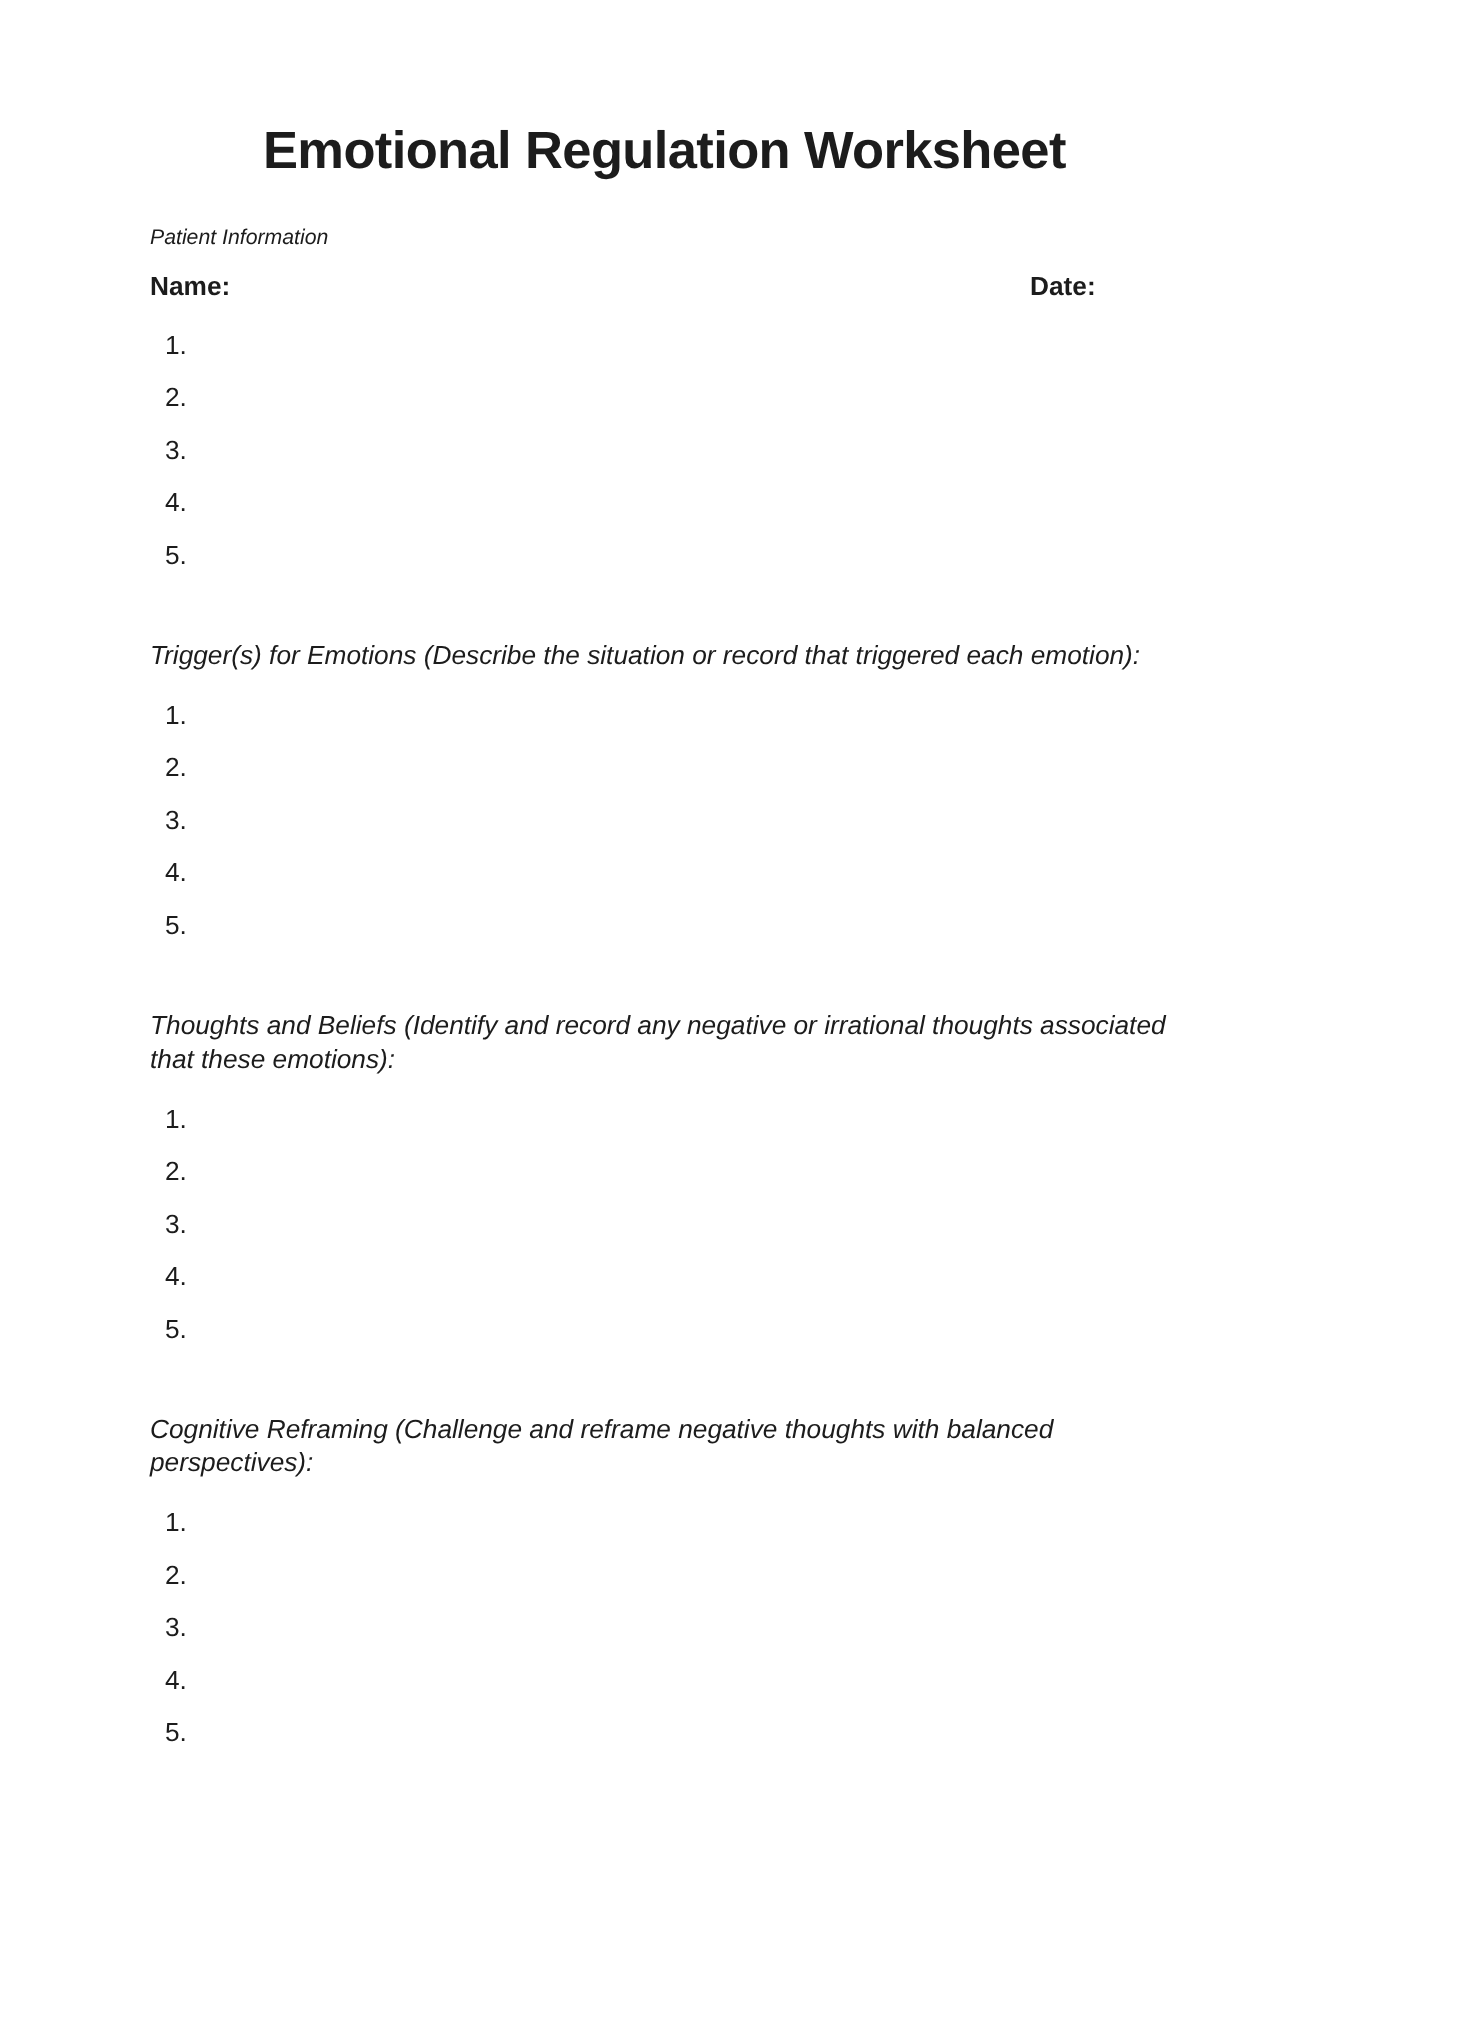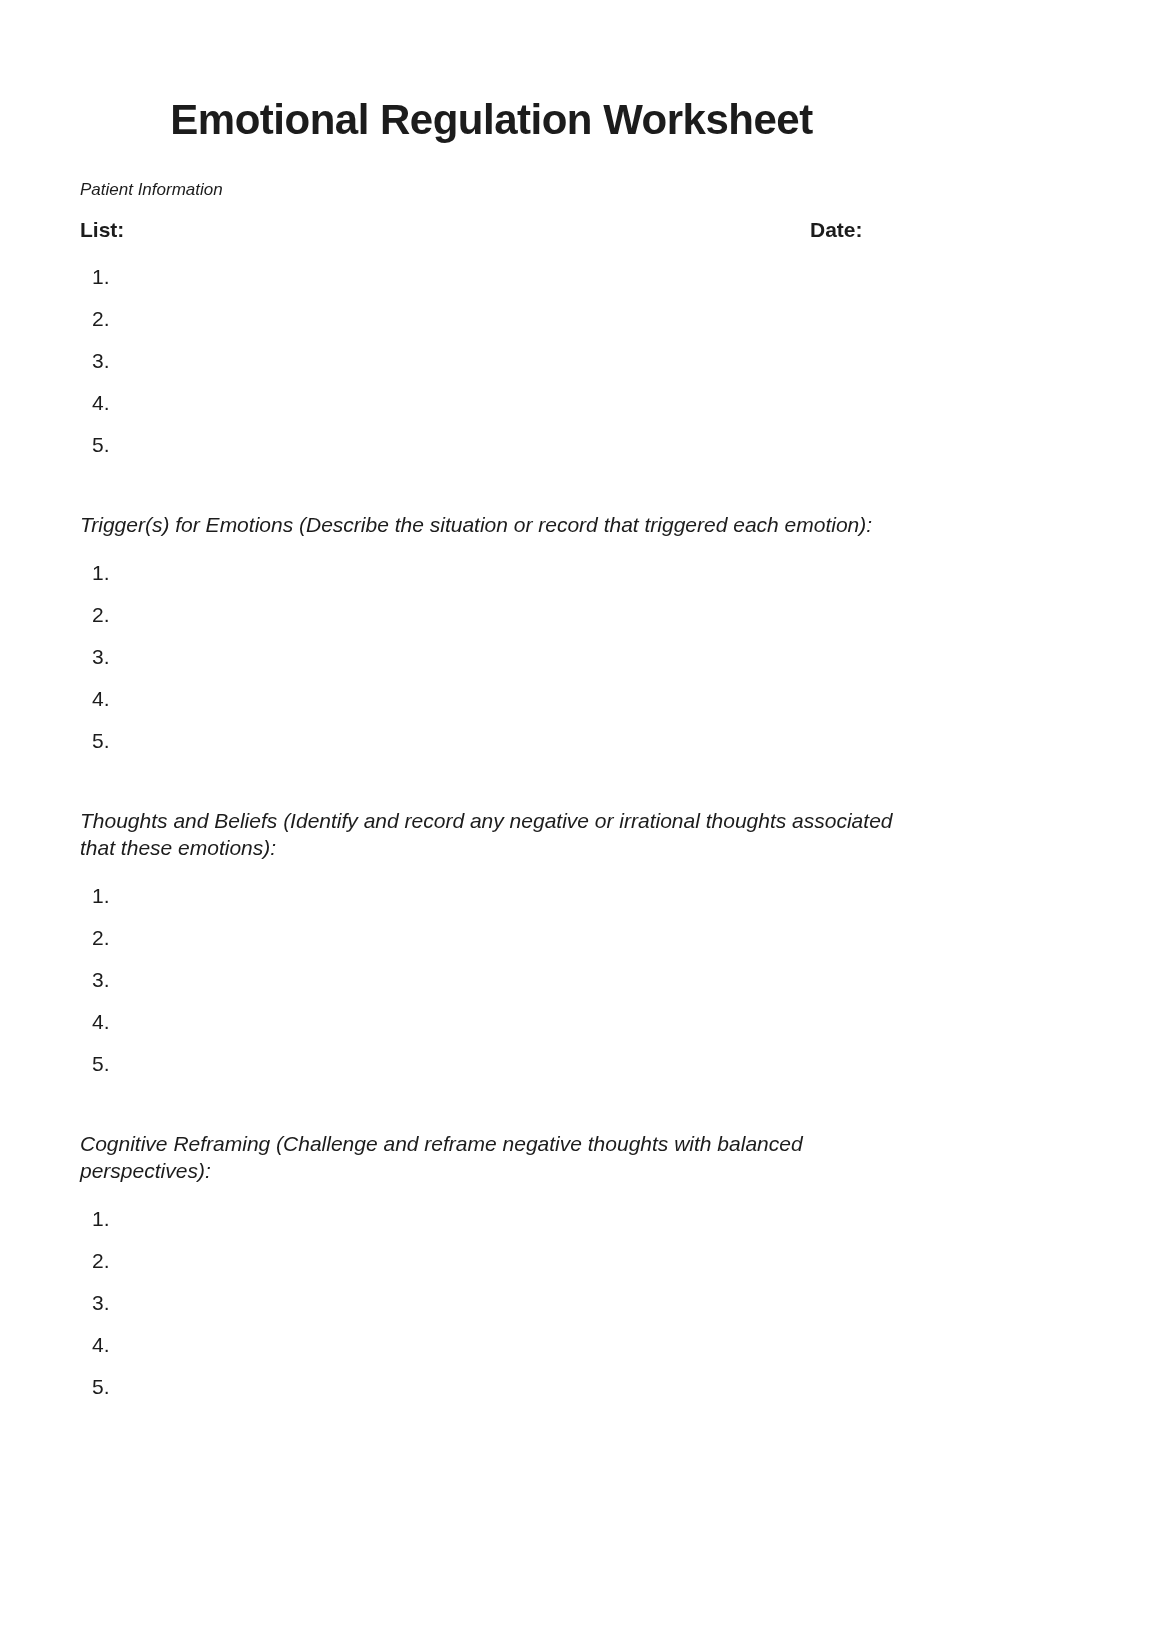--- a/index.html
+++ b/index.html
@@ -10,20 +10,21 @@
   .page {
     position: relative;
     width: 1024px;
     height: 1630px;
     background: #ffffff;
     color: #1c1c1c;
     font-family: "Liberation Sans", sans-serif;
     box-sizing: border-box;
     padding: 95px 121px 0 80px;
     overflow: hidden;
+    margin-left: 40px;
   }
   .doc-title {
     margin: 0;
     font-size: 42px;
     line-height: 50px;
     font-weight: bold;
     text-align: center;
     letter-spacing: -0.5px;
     color: #1c1c1c;
   }
@@ -36,21 +37,21 @@
   .row {
     position: relative;
     font-size: 21px;
     line-height: 25px;
   }
   .name-row { margin-top: 15px; }
   .therapist-row { margin-top: 17px; }
   .bold-label { font-weight: bold; }
   .date-label {
     position: absolute;
-    left: 730px;
+    left: 704px;
     top: 0;
   }
   .sec-heading {
     margin-top: 54px;
     font-size: 21px;
     line-height: 27px;
     font-style: italic;
     max-width: 945px;
   }
   .num-list {
@@ -66,21 +67,21 @@
 </head>
 <body>
 
 <div class="page">
 
   <h1 class="doc-title">Emotional Regulation Worksheet</h1>
 
   <div class="patient-info-heading">Patient Information</div>
 
   <div class="row name-row">
-    <span class="bold-label">List:</span>
+    <span class="bold-label">Name:</span>
     <span class="bold-label date-label">Date:</span>
   </div>
 
 
   <div class="num-list">
     <div class="num-item">1.</div>
     <div class="num-item">2.</div>
     <div class="num-item">3.</div>
     <div class="num-item">4.</div>
     <div class="num-item">5.</div>

